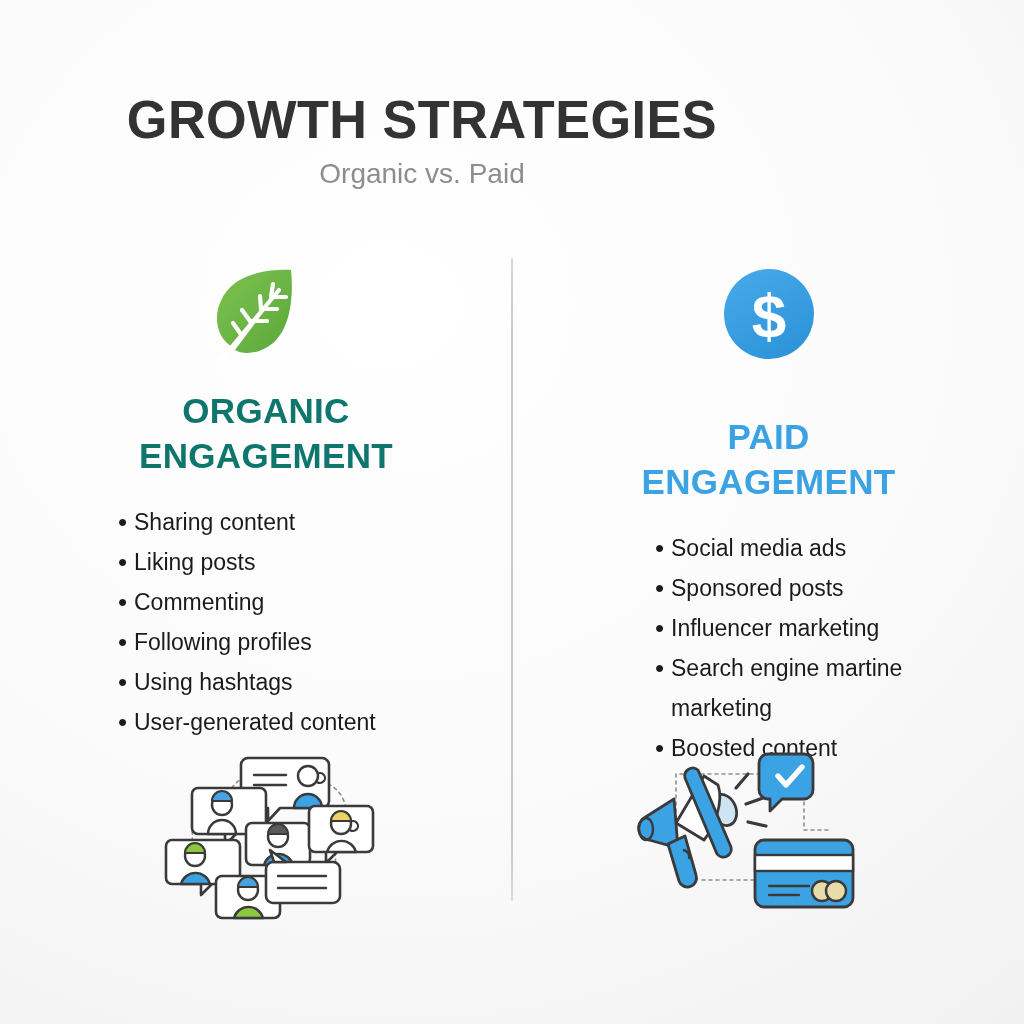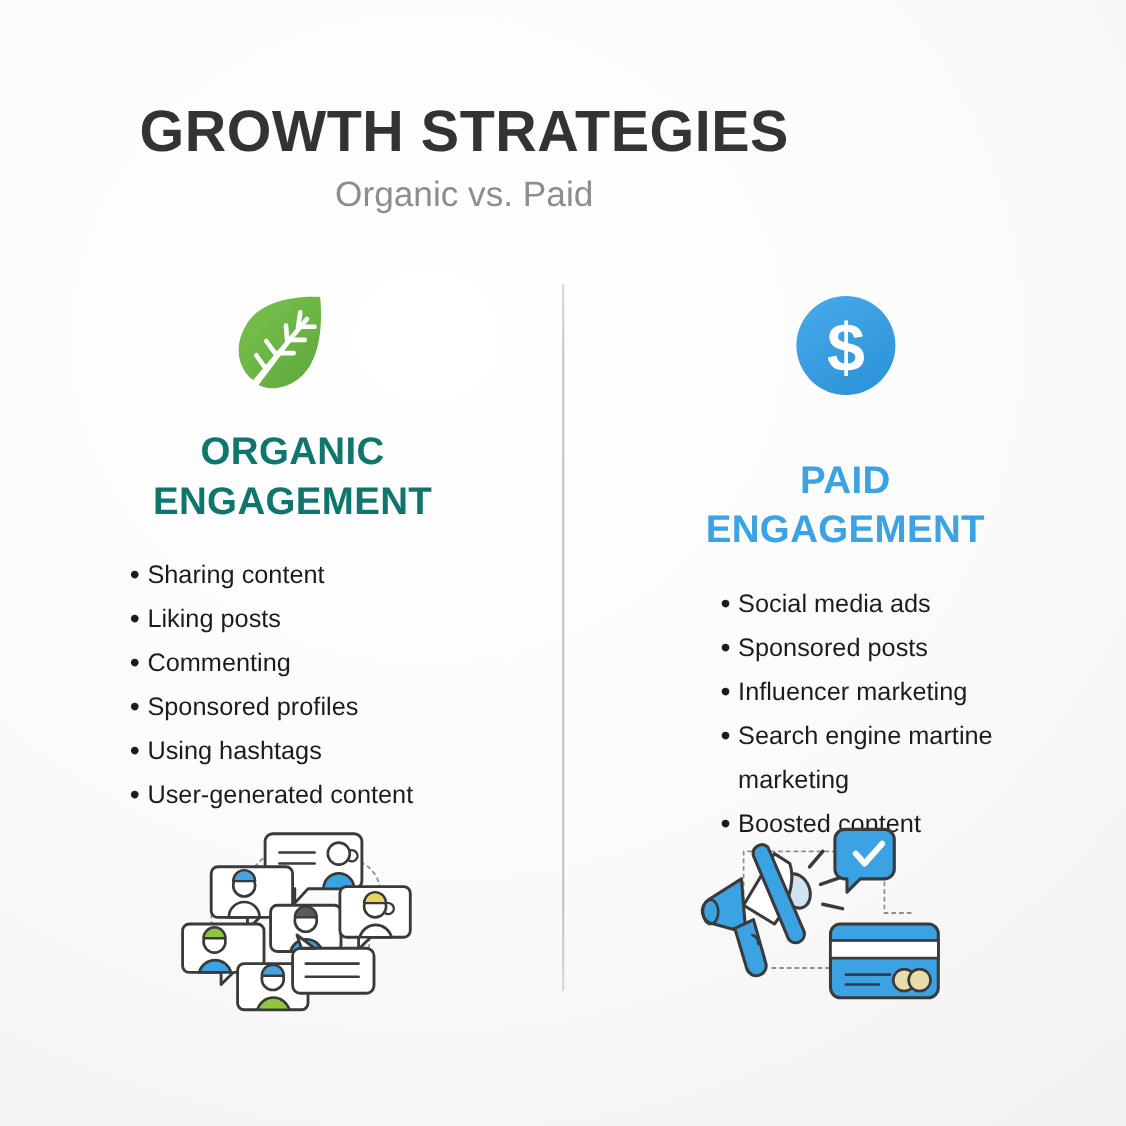--- a/index.html
+++ b/index.html
@@ -20,21 +20,21 @@
     font-size:53px;
     font-weight:bold;
     letter-spacing:0.5px;
     color:#333333;
     line-height:1.0;
     font-family:"Liberation Sans", sans-serif;
     transform:scaleX(0.985);
   }
   .subtitle {
     margin-top:14px;
-    font-size:32px;
+    font-size:28px;
     font-weight:400;
     color:#8d8d8d;
     line-height:1.0;
   }
 
   
   .divider {
     position:absolute;
     left:511px; top:258px;
     width:2px; height:643px;
@@ -125,21 +125,21 @@
       </svg>
     </div>
 
     <div class="col-heading heading-organic">ORGANIC
 ENGAGEMENT</div>
 
     <ul class="bullets">
       <li>Sharing content</li>
       <li>Liking posts</li>
       <li>Commenting</li>
-      <li>Sponsored profiles</li>
+      <li>Following profiles</li>
       <li>Using hashtags</li>
       <li>User-generated content</li>
     </ul>
   </div>
 
   <div class="col col-right">
 
     <div class="badge-wrap">
       <svg width="96" height="96" viewBox="0 0 96 96">
         <defs>

